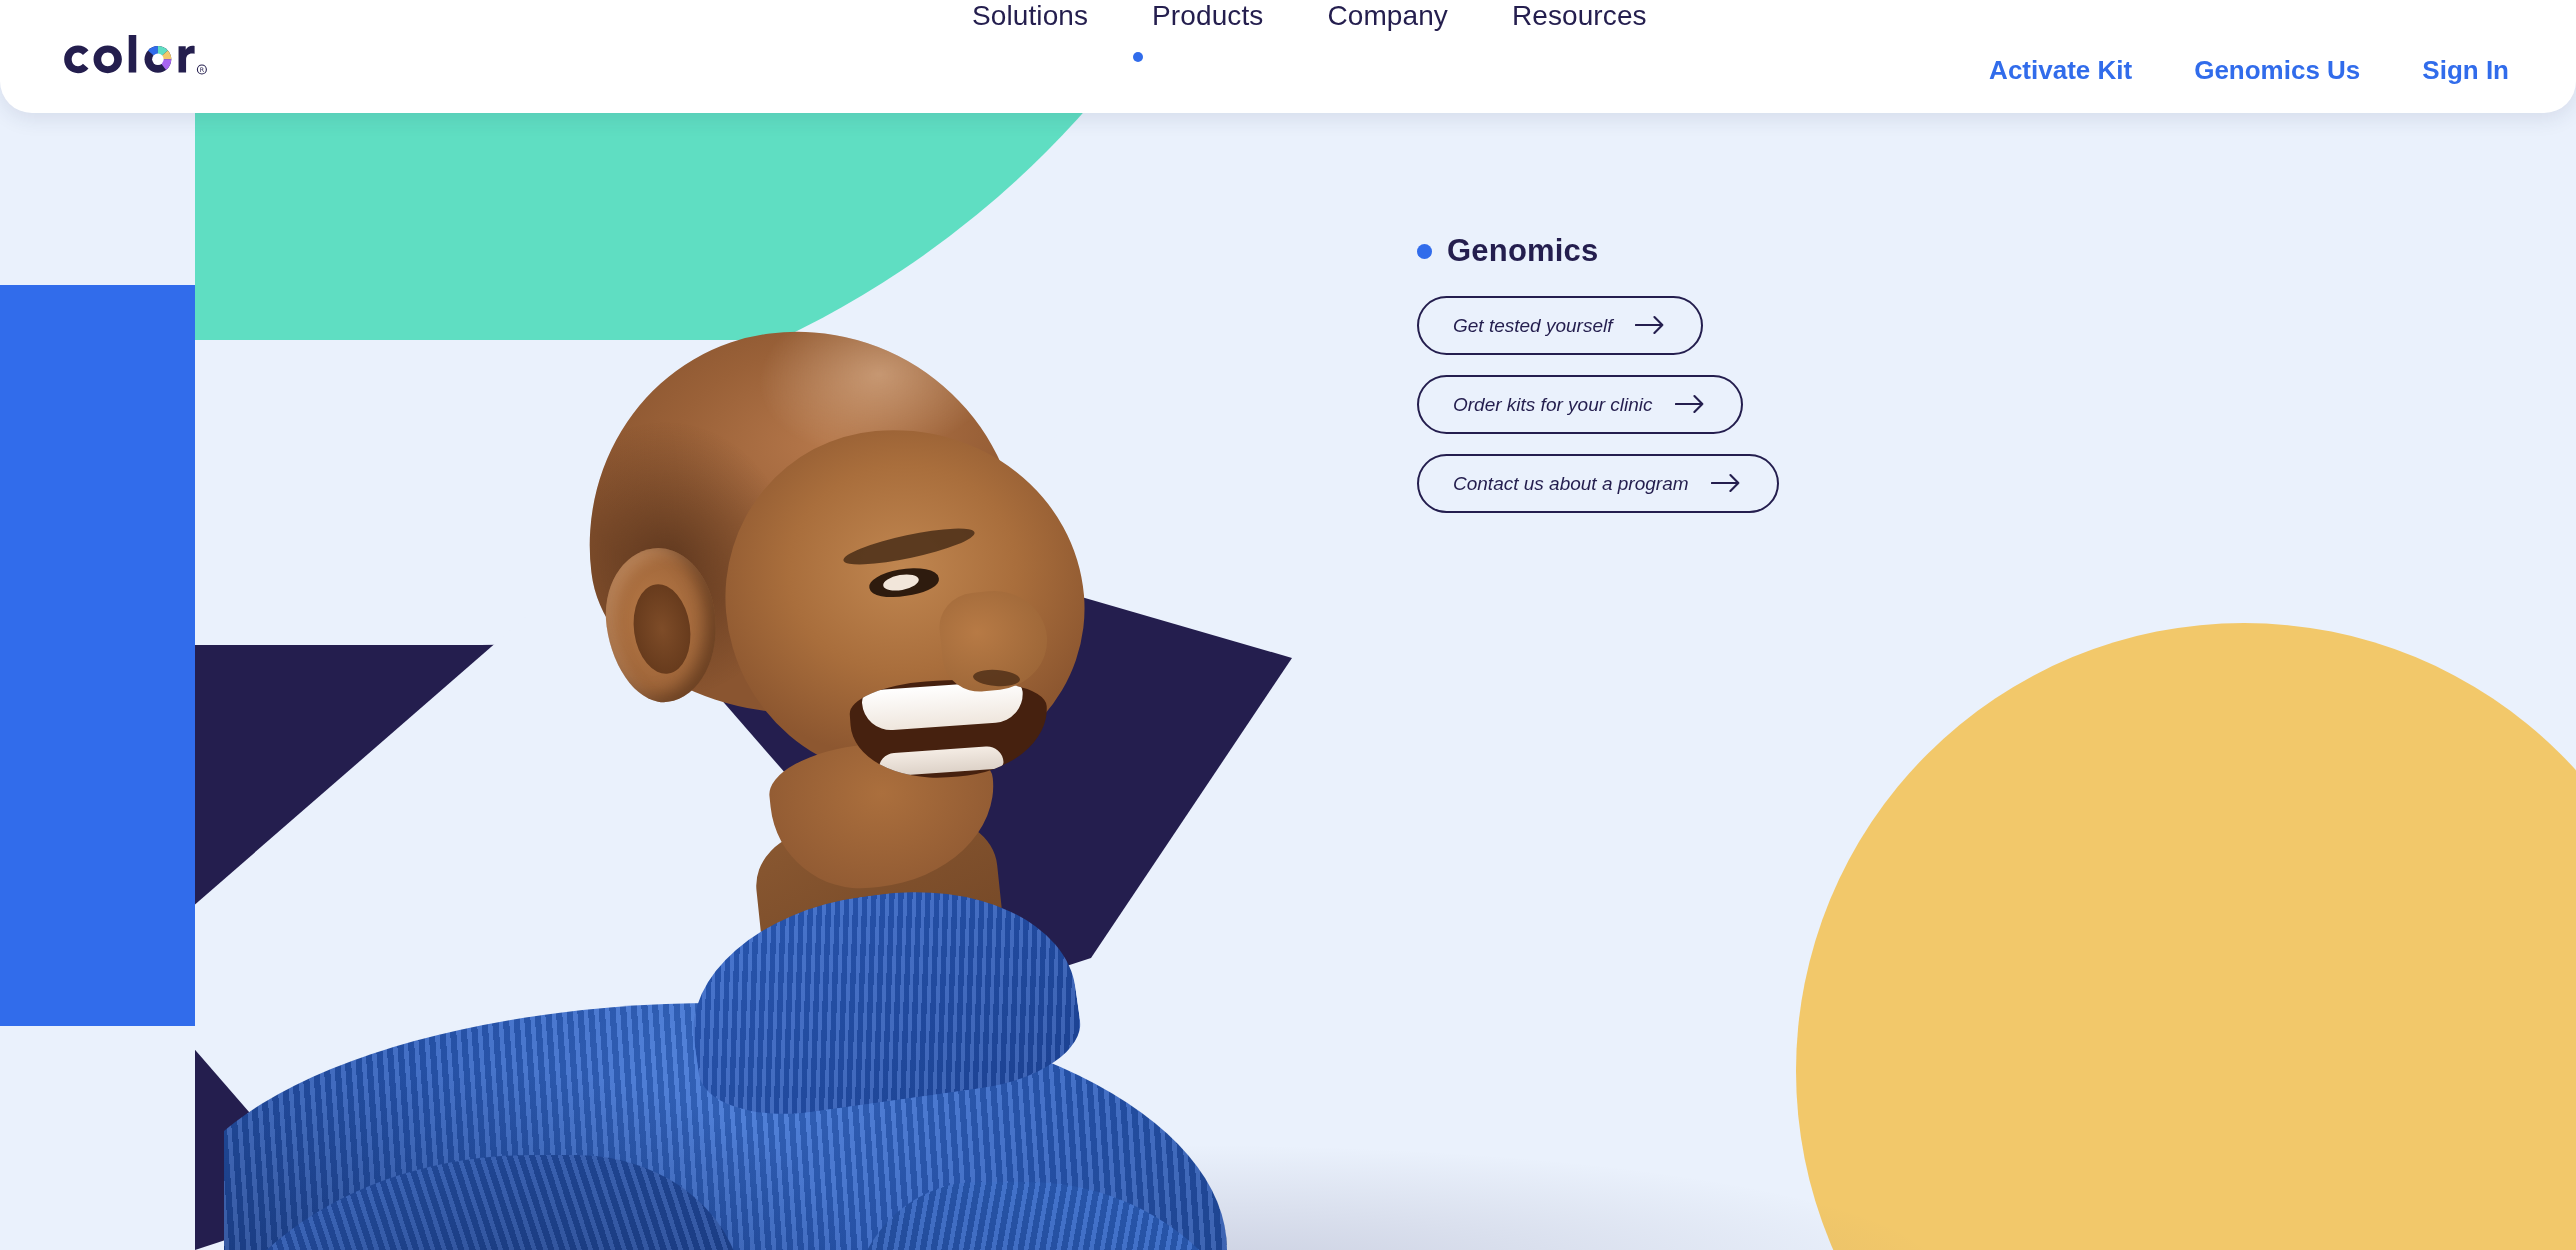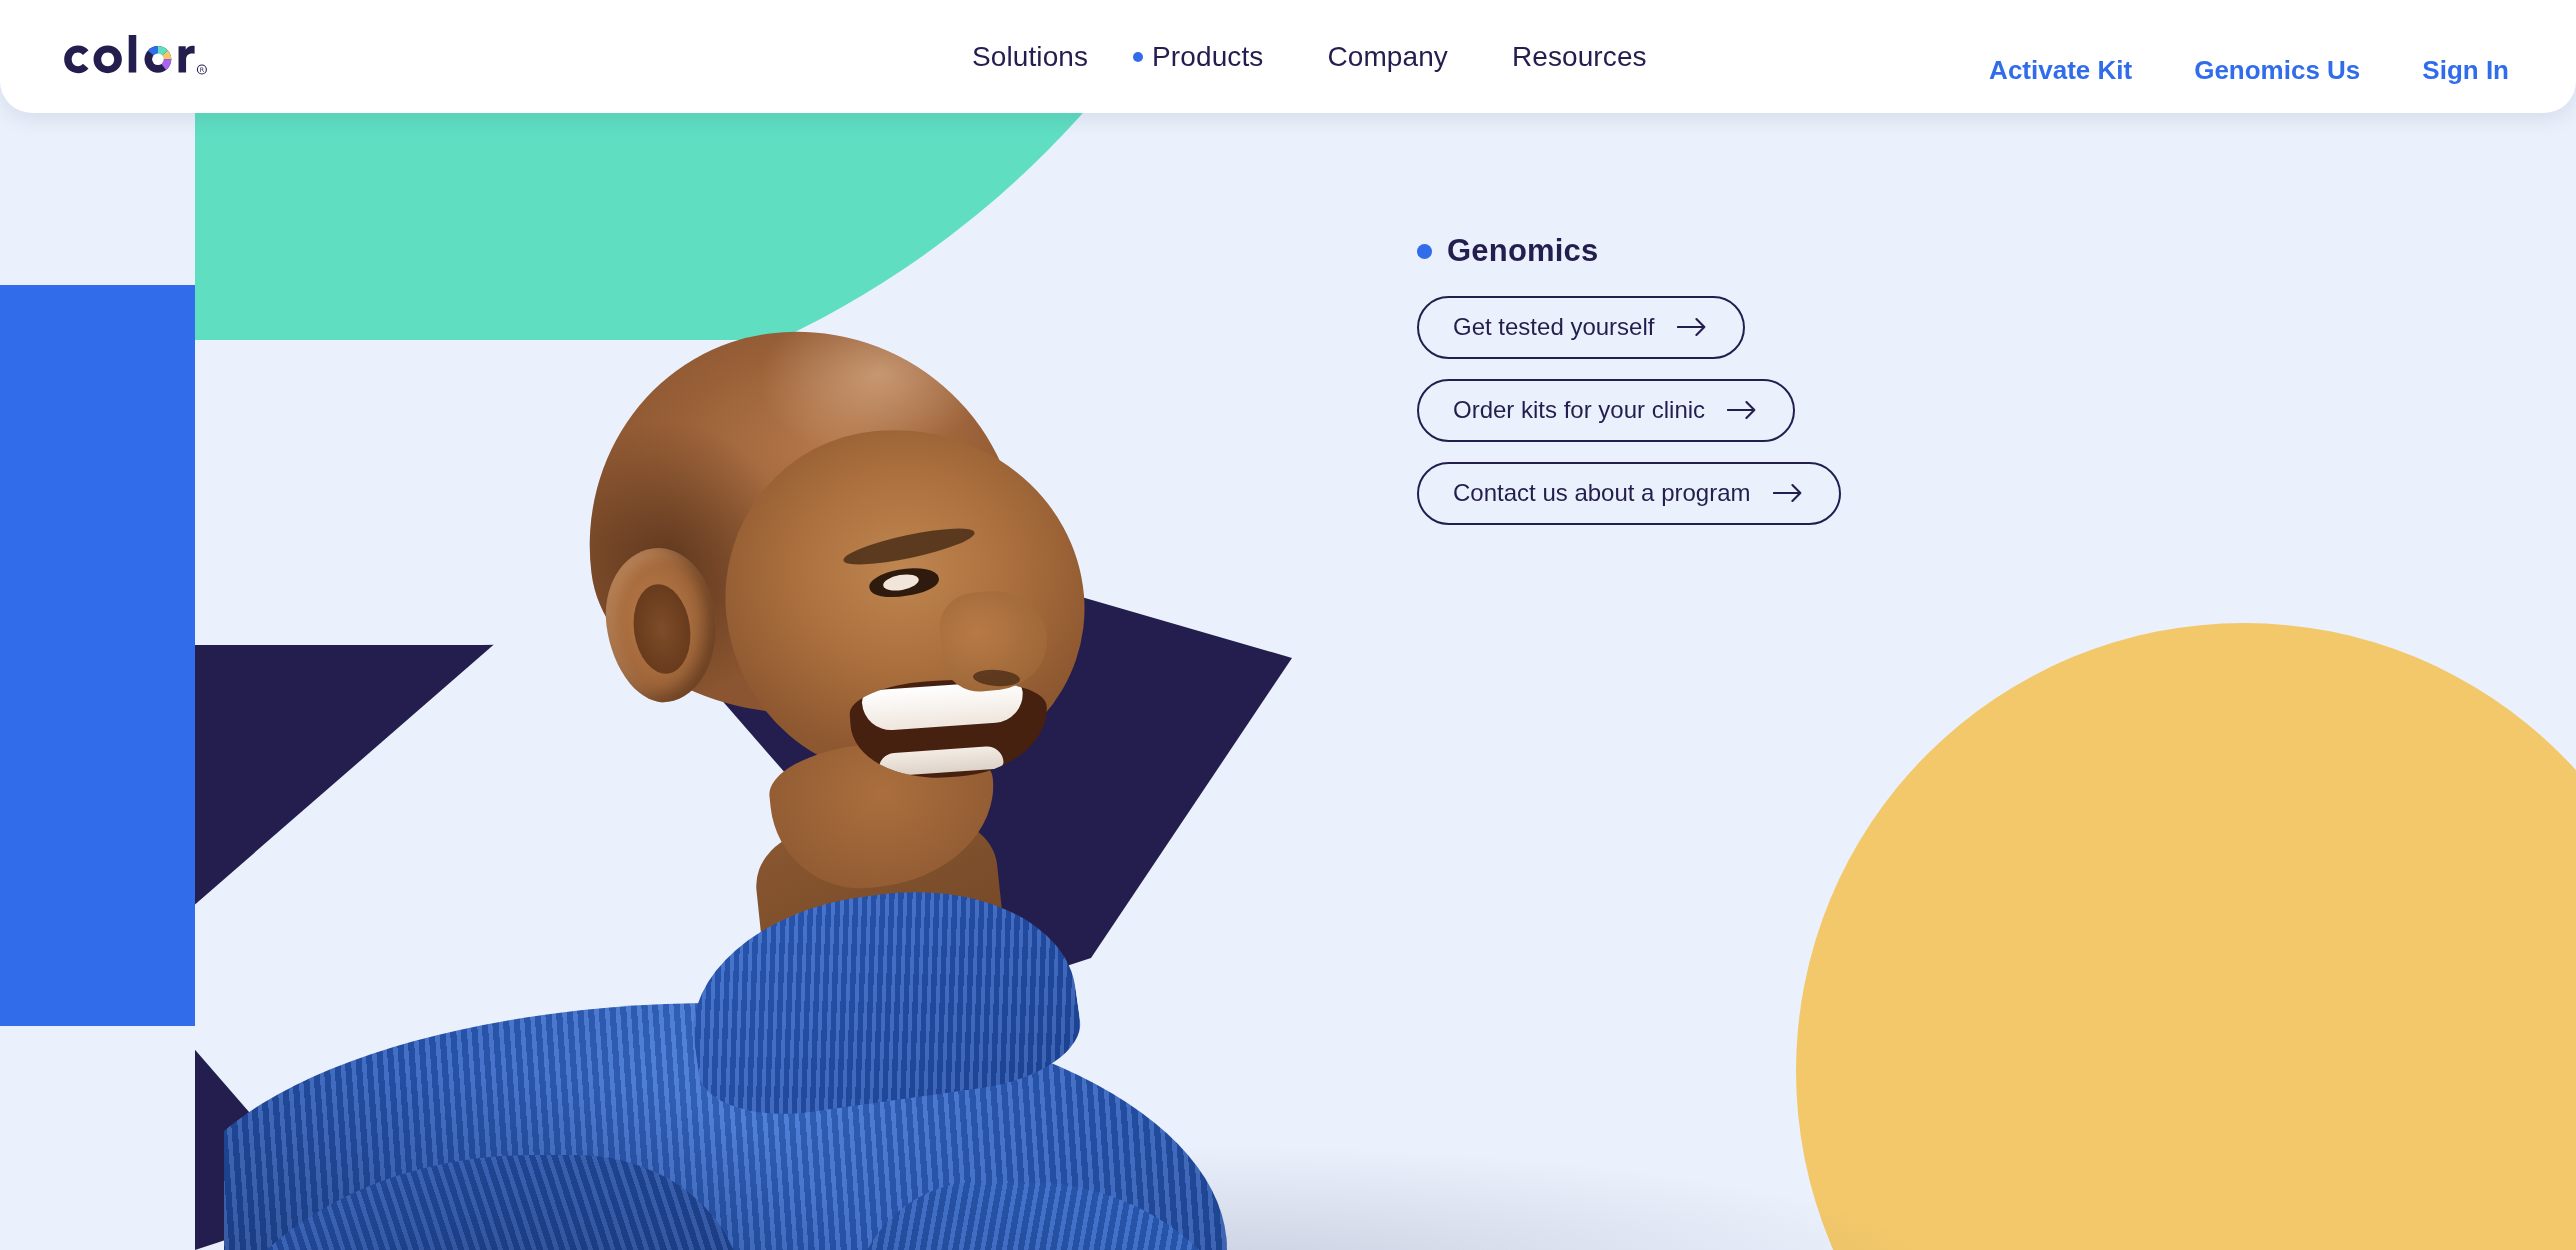--- a/index.html
+++ b/index.html
@@ -262,21 +262,21 @@
     position:absolute; left:56px; top:50%;
     transform:translateY(-50%);
     display:flex; align-items:flex-end;
     cursor:pointer;
   }
   .logo svg { display:block; }
 
   .nav-center {
     position:absolute;
     left:940px; top:0; height:113px;
-    display:flex; align-items:center;
+    display:flex; 
     gap:0;
   }
   .nav-item {
     position:relative;
     font-size:28px;
     color:#241e4e;
     letter-spacing:0.1px;
     cursor:pointer;
     padding:0 32px;
     white-space:nowrap;
@@ -339,27 +339,28 @@
     margin-bottom:48px;
   }
   .cta-list { display:flex; flex-direction:column; align-items:flex-start; gap:20px; }
   .cta {
     display:inline-flex;
     align-items:center;
     gap:22.4px;
     border:2.2px solid #241e4e;
     border-radius:895px;
     padding:17px 36px 18px 34px;
-    font-size:24px;
+    font-size:19px;
     color:#241e4e;
     background:transparent;
     cursor:pointer;
     white-space:nowrap;
     line-height:1;
     font-family:"Liberation Sans", sans-serif;
+    font-style:italic;
   }
   .cta .arrow { display:inline-block; width:30px; height:20px; flex:none; }
   .cta .arrow svg { display:block; }
 </style>
 </head>
 <body>
 
 <div id="page">
 
   <div class="deco-layer">

